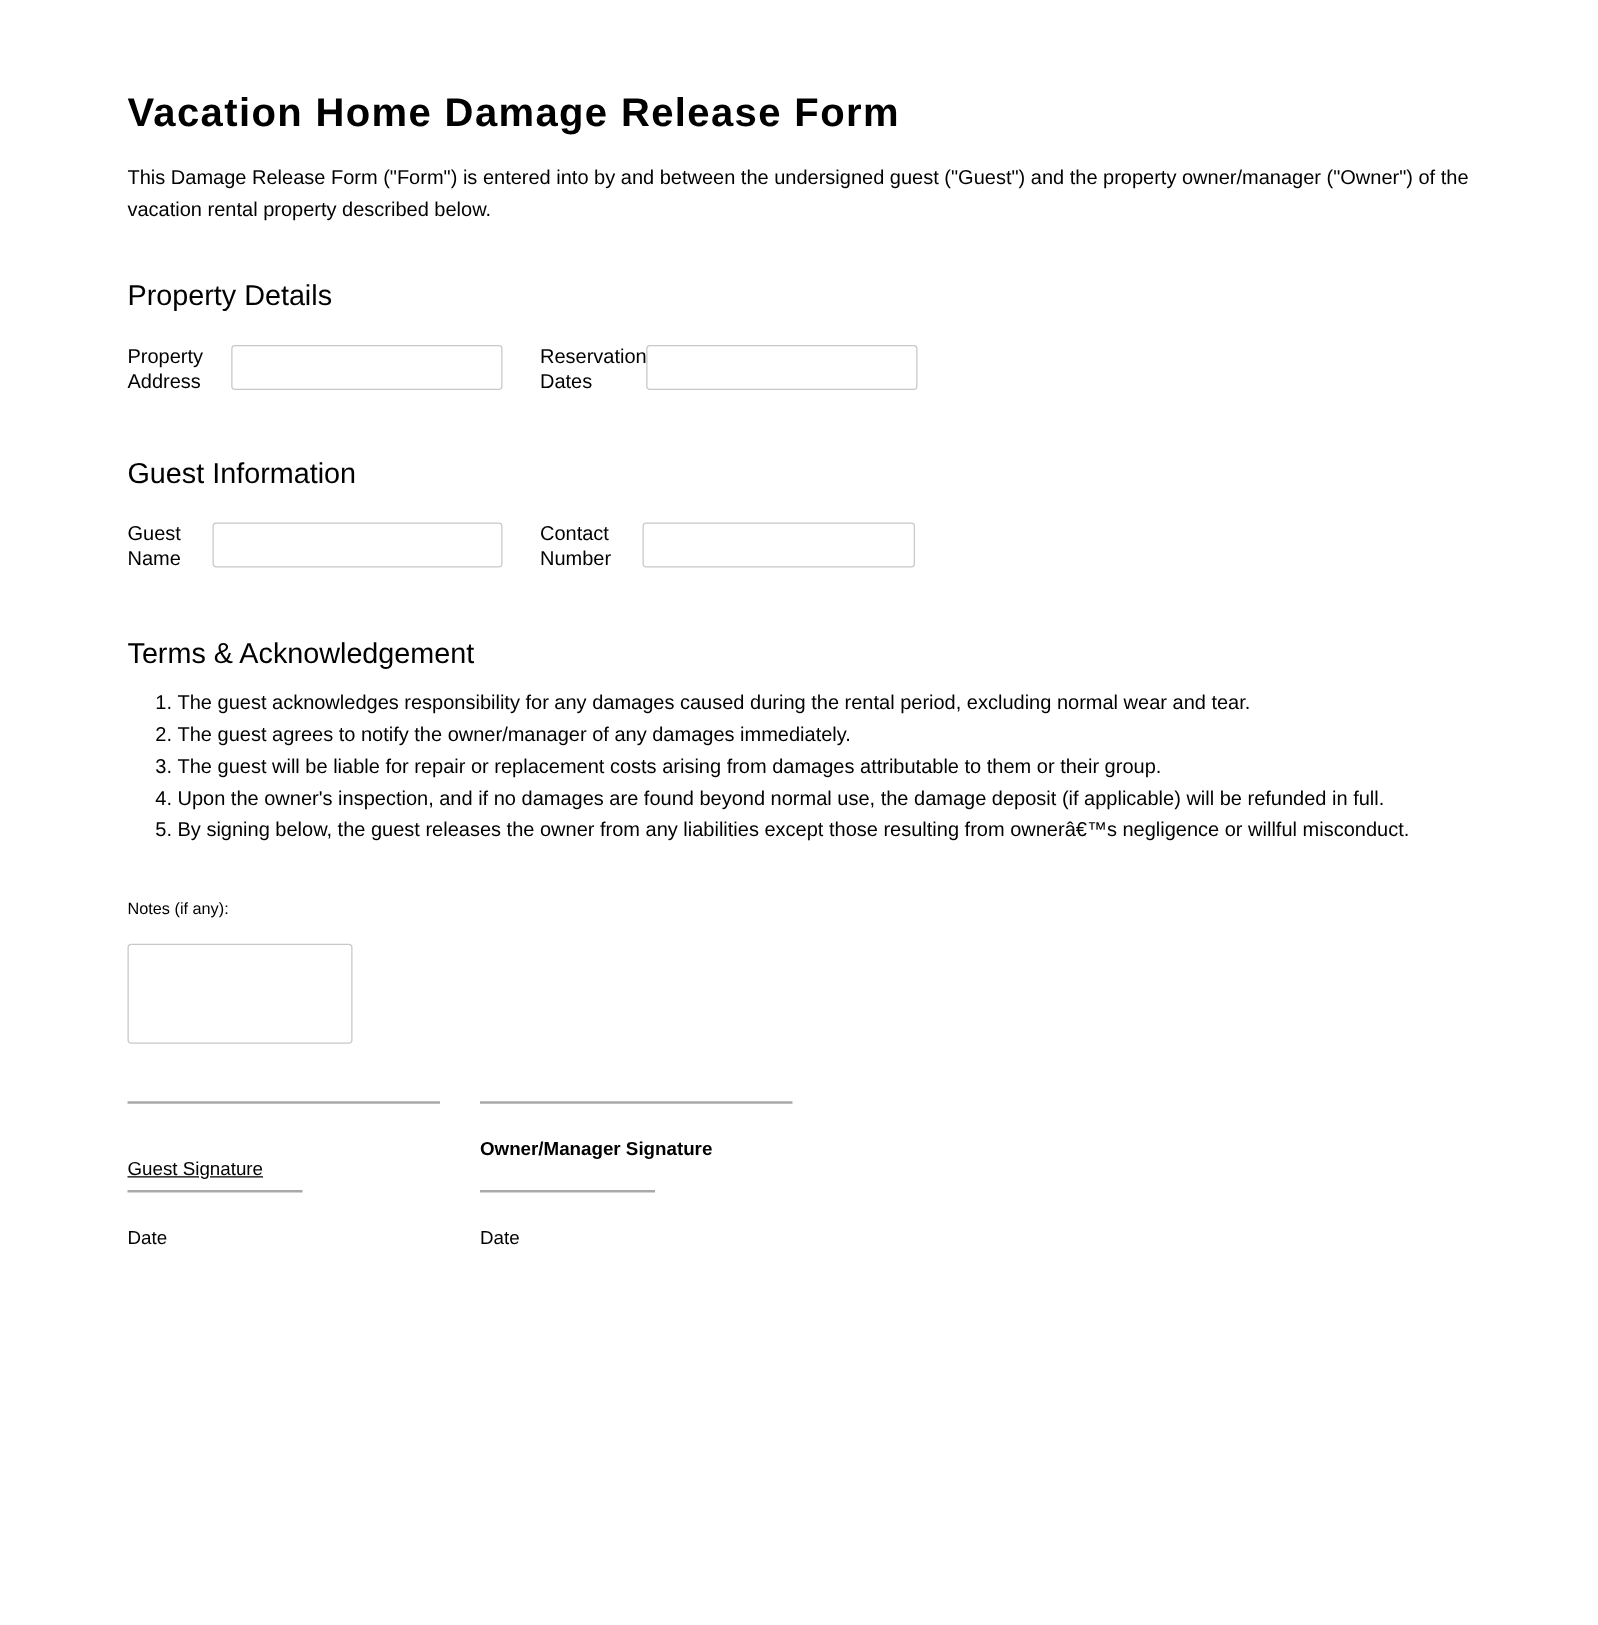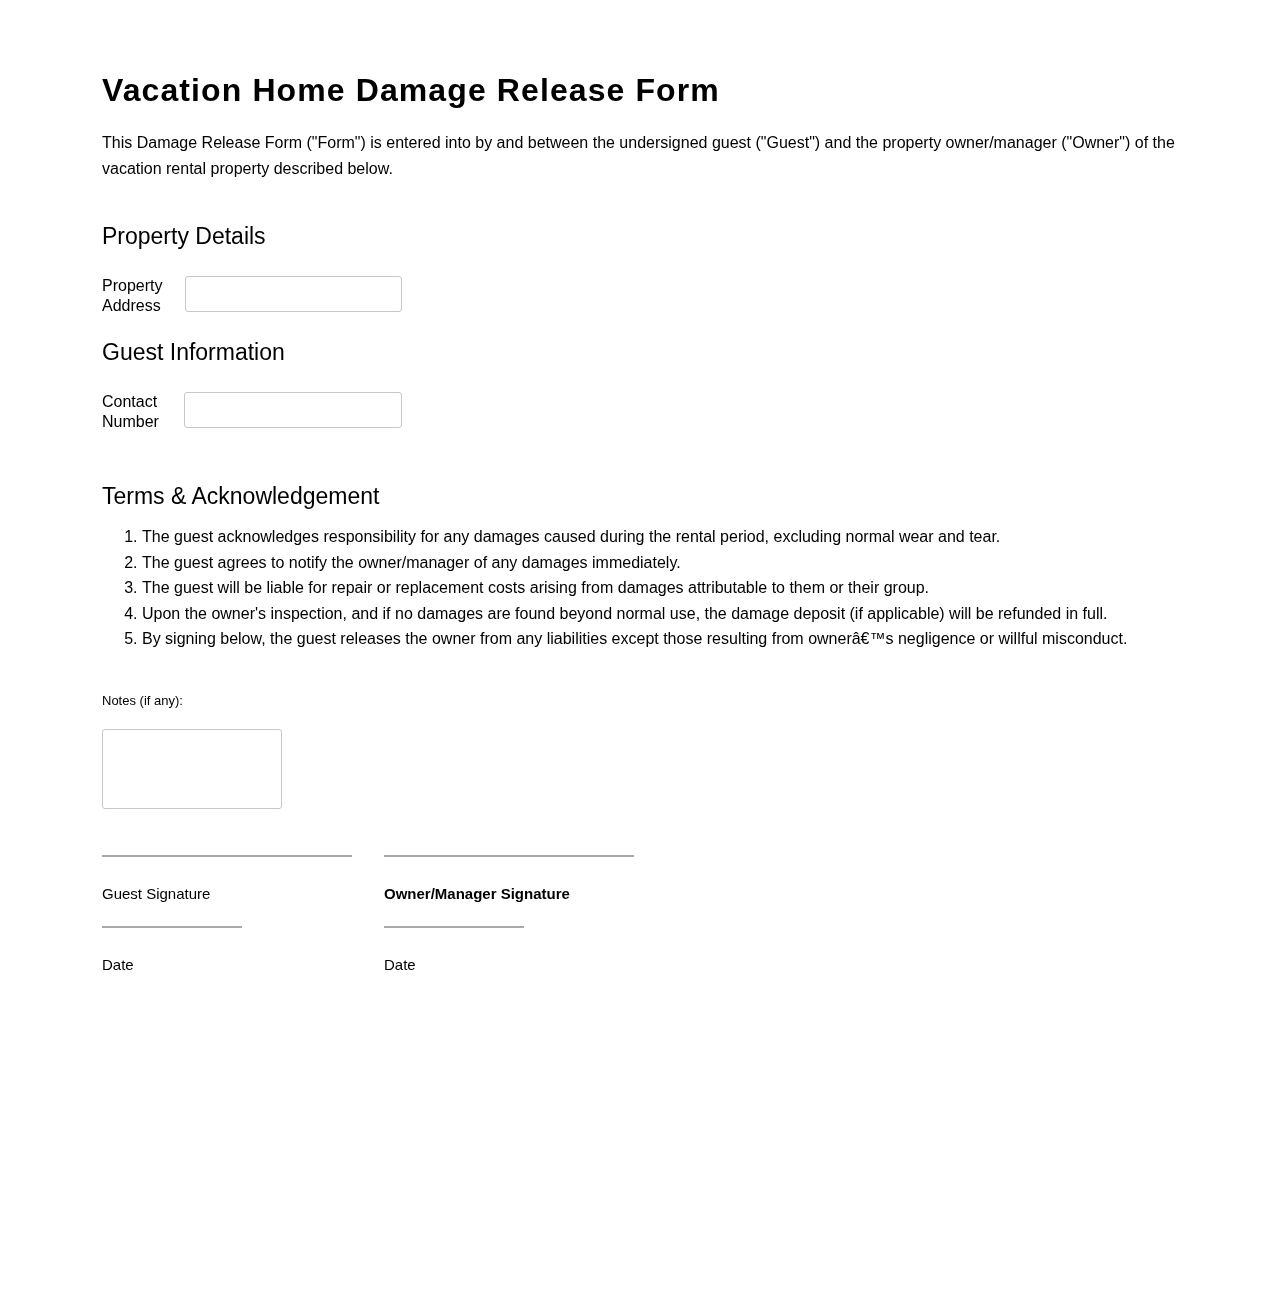--- a/index.html
+++ b/index.html
@@ -33,21 +33,21 @@
       font-size: 16px;
       line-height: 26px;
     }
     .section-heading {
       margin: 0;
       font-size: 23px;
       font-weight: normal;
       line-height: 24px;
     }
     .sec-property { margin-top: 42px; }
-    .sec-guest { margin-top: 28px; }
+    .sec-guest { margin-top: 54px; }
     .sec-terms { margin-top: 56px; }
     .field-row {
       display: flex;
       gap: 30px;
       margin-top: 28px;
     }
     .field {
       width: 300px;
       display: flex;
     }
@@ -118,26 +118,34 @@
   <h1 class="title">Vacation Home Damage Release Form</h1>
   <p class="intro">This Damage Release Form ("Form") is entered into by and between the undersigned guest ("Guest") and the property owner/manager ("Owner") of the vacation rental property described below.</p>
 
   <section>
     <h2 class="section-heading sec-property">Property Details</h2>
     <div class="field-row">
       <div class="field">
         <label class="field-label">Property Address</label>
         <input type="text" class="text-input" value="" style="">
       </div>
+      <div class="field">
+        <label class="field-label">Reservation Dates</label>
+        <input type="text" class="text-input" value="" style="">
+      </div>
     </div>
   </section>
 
   <section>
     <h2 class="section-heading sec-guest">Guest Information</h2>
     <div class="field-row">
+      <div class="field">
+        <label class="field-label">Guest Name</label>
+        <input type="text" class="text-input" value="" style="">
+      </div>
       <div class="field">
         <label class="field-label">Contact Number</label>
         <input type="text" class="text-input" value="" style="">
       </div>
     </div>
   </section>
 
   <section>
     <h2 class="section-heading sec-terms">Terms &amp; Acknowledgement</h2>
     <ol class="terms-list">
@@ -151,21 +159,21 @@
 
   <section>
     <h2 class="notes-heading">Notes (if any):</h2>
     <textarea class="notes-textarea" style=""></textarea>
   </section>
 
   <section class="sig-grid">
     <div class="sig-line" style="left:0; top:46px; width:250px;"></div>
     <div class="sig-line" style="left:282px; top:46px; width:250px;"></div>
 
-    <div class="sig-label" style="left:0; top:76px;">Guest Signature</div>
+    <div class="sig-label" style="left:0; top:92px;text-decoration:underline;">Guest Signature</div>
     <div class="sig-label" style="left:282px; top:76px;font-weight:bold;">Owner/Manager Signature</div>
 
     <div class="sig-line" style="left:0; top:117px; width:140px;"></div>
     <div class="sig-line" style="left:282px; top:117px; width:140px;"></div>
 
     <div class="sig-label" style="left:0; top:147px;">Date</div>
     <div class="sig-label" style="left:282px; top:147px;">Date</div>
   </section>
 
 </div>

